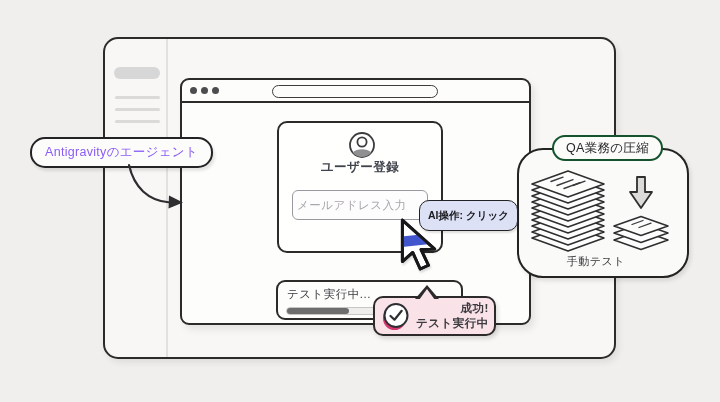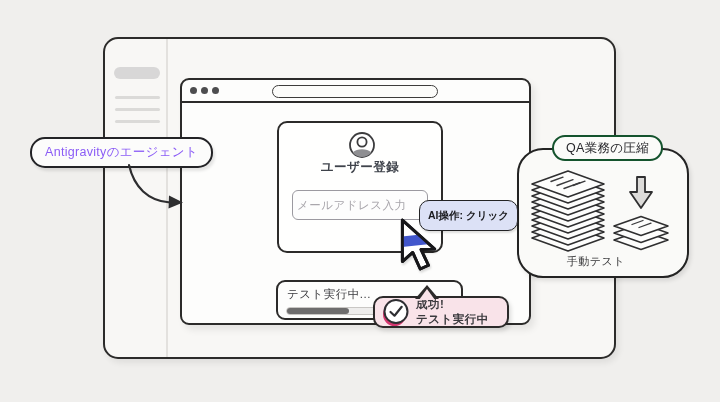--- a/index.html
+++ b/index.html
@@ -81,26 +81,27 @@
     background:var(--white,#fdfdfc);border:2px solid var(--ink,#2c2b2a);border-radius:9px;
   }
   .progress-label{position:absolute;left:9px;top:5px;font-size:11.5px;color:#39393d;letter-spacing:.5px;}
   .progress-track{
     position:absolute;left:8px;right:10px;top:25px;height:8px;
     background:var(--track,#eeedec);border:1px solid #c9c7c4;border-radius:5px;
   }
   .progress-fill{height:100%;width:38%;background:var(--fillbar,#6e6d6d);border-radius:5px;}
   
   .success-popup{
-    position:absolute;left:373px;top:296px;height:32px;
+    position:absolute;left:373px;top:296px;height:40px;
     background:var(--pink,#f9e3e9);
     border:2px solid #2c2a2a;border-radius:10px;
-    display:flex;align-items:center;padding:0 18px 0 6px;
+    display:flex;align-items:center;padding:0 5px 0 6px;
     box-shadow:2px 3px 4px rgba(0,0,0,.13);
     z-index:11;
+    text-align:right;
   }
   .tail-outer{position:absolute;left:40px;top:-13px;width:0;height:0;
     border-left:12px solid transparent;border-right:12px solid transparent;
     border-bottom:14px solid #2c2a2a;}
   .tail-inner{position:absolute;left:44px;top:-9px;width:0;height:0;
     border-left:8px solid transparent;border-right:8px solid transparent;
     border-bottom:11px solid var(--pink,#f9e3e9);}
   .success-text{margin-left:5px;font-size:11.5px;font-weight:600;color:#3b3a3e;line-height:15px;letter-spacing:.5px;white-space:nowrap;}
   
   .agent-callout{

